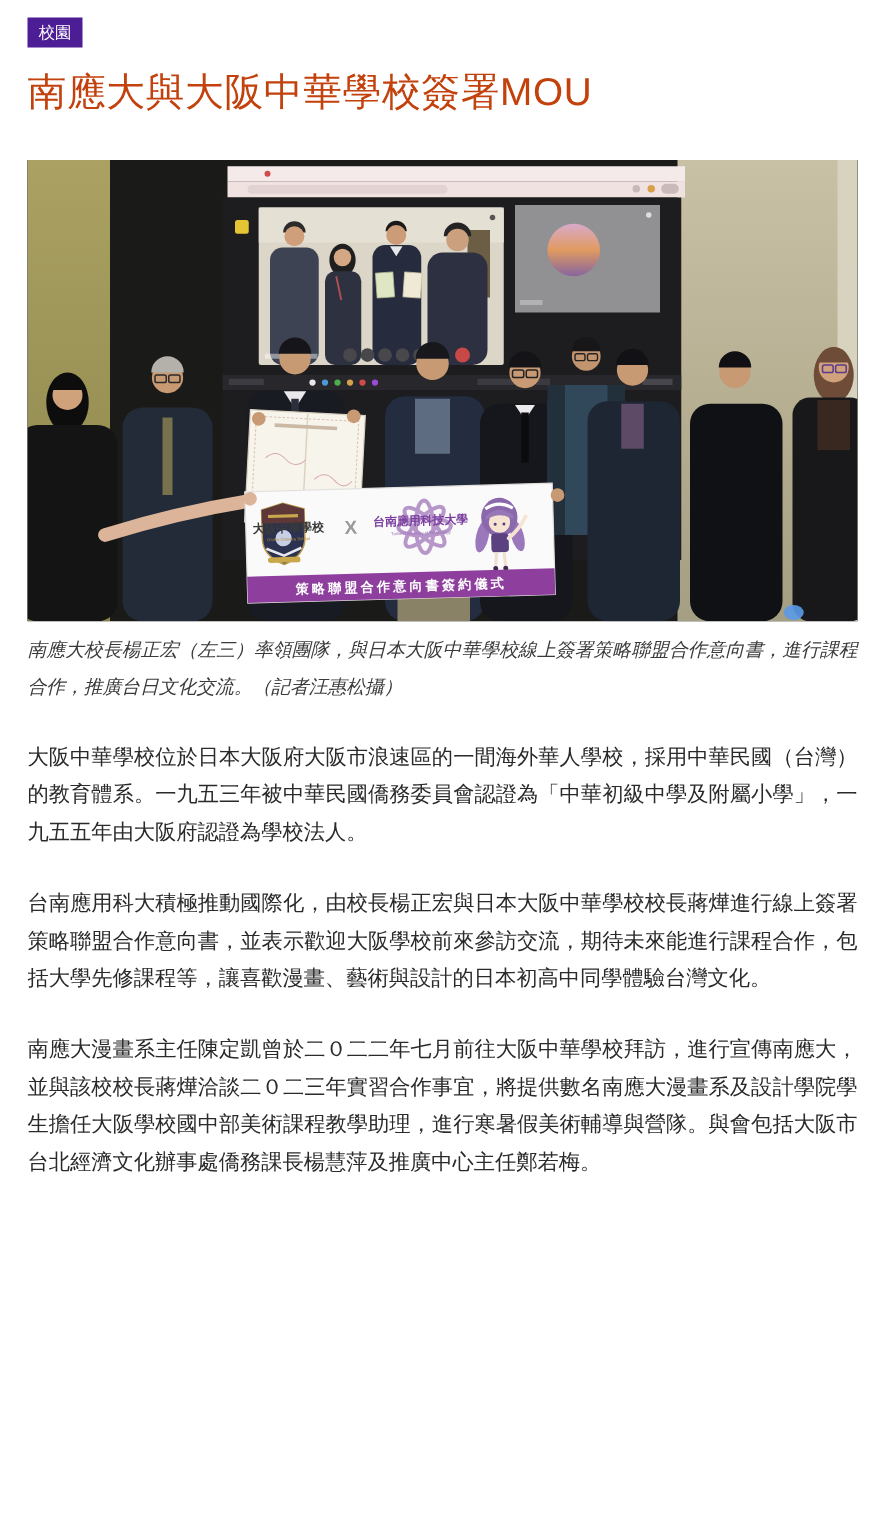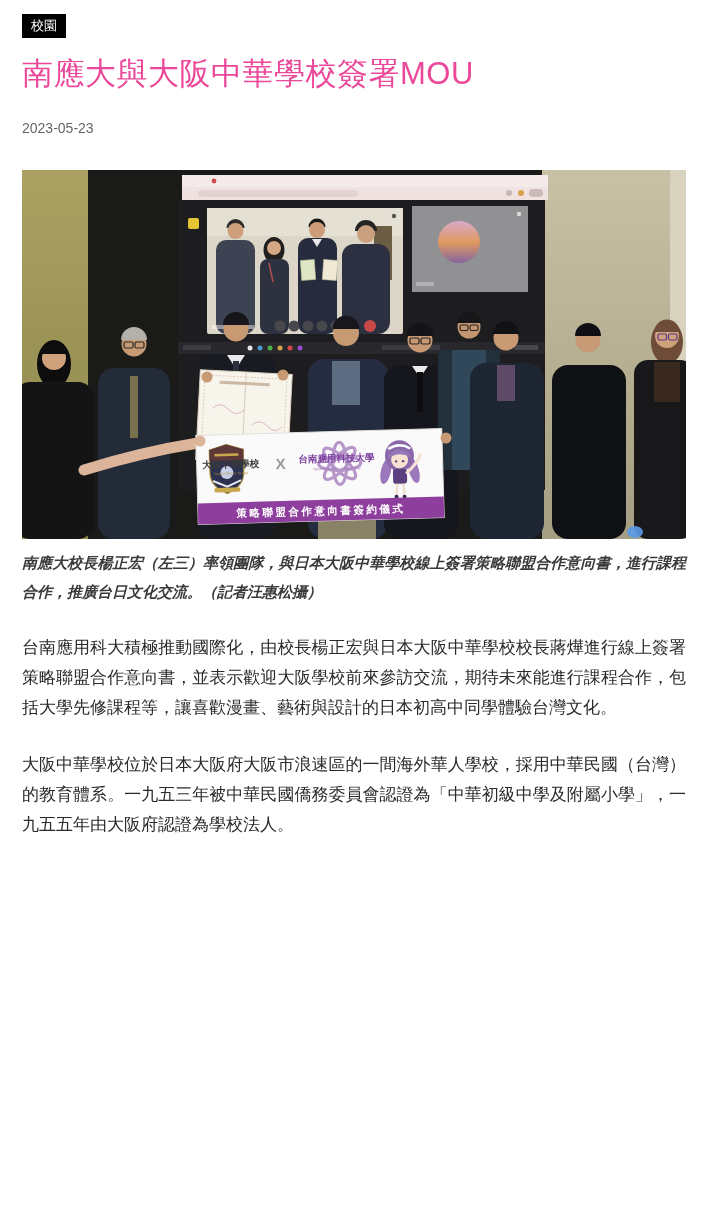--- a/index.html
+++ b/index.html
@@ -6,32 +6,32 @@
   html, body { margin: 0; padding: 0; background: #ffffff; }
   body {
     width: 708px;
     font-family: "Liberation Sans", "DejaVu Sans", sans-serif;
     color: #222;
   }
   .page { padding: 14px 22px 30px 22px; }
 
   .tag {
     display: inline-block;
-    background: #000000;
+    background: #4c1d95;
     color: #ffffff;
     font-size: 13px;
     line-height: 1;
     padding: 5px 9px 6px 9px;
   }
   h1.title {
     margin: 17px 0 0 0;
     font-size: 31px;
     font-weight: 400;
     line-height: 1.25;
-    color: #ec4899;
+    color: #c2410c;
     letter-spacing: 0.5px;
   }
   .date {
     margin-top: 26px;
     font-size: 14px;
     color: #666666;
   }
   figure { margin: 34px 0 0 0; padding: 0; }
   .photo {
     width: 664px;
@@ -40,21 +40,20 @@
     background: #1a1a18;
   }
   .photo svg { display: block; }
   figcaption {
     margin-top: 9px;
     font-size: 15px;
     font-style: italic;
     color: #3a3a3a;
     line-height: 1.95;
     text-align: justify;
-    font-weight: bold;
   }
   .byline {
     margin: 30px 0 0 0;
     font-size: 17px;
     color: #222;
   }
   .body-para {
     margin: 27px 0 0 0;
     font-size: 17px;
     line-height: 30px;
@@ -64,21 +63,20 @@
 </style>
 </head>
 <body>
 
 <div class="page">
 
   <span class="tag">校園</span>
 
   <h1 class="title">南應大與大阪中華學校簽署MOU</h1>
 
-  <div class="date">2023-05-23</div>
 
   <figure>
     <div class="photo">
 
       <svg viewBox="0 0 664 369" width="664" height="369">
         <defs>
           <linearGradient id="wallL" x1="0" y1="0" x2="0" y2="1">
             <stop offset="0" stop-color="#aaa162"></stop>
               <stop offset="1" stop-color="#8c854b"></stop>
           </linearGradient>
@@ -312,16 +310,17 @@
         <circle cx="178" cy="271" r="5.5" fill="#dcb49a"></circle>
         <circle cx="424" cy="268" r="5.5" fill="#c89a74"></circle>
 
         <ellipse cx="613" cy="362" rx="8" ry="6" fill="#5a9ae8" opacity="0.9"></ellipse>
       </svg>
     </div>
     <figcaption>南應大校長楊正宏（左三）率領團隊，與日本大阪中華學校線上簽署策略聯盟合作意向書，進行課程合作，推廣台日文化交流。（記者汪惠松攝）</figcaption>
   </figure>
 
 
+  <p class="body-para">大阪中華學校位於日本大阪府大阪市浪速區的一間海外華人學校，採用中華民國（台灣）的教育體系。一九五三年被中華民國僑務委員會認證為「中華初級中學及附屬小學」，一九五五年由大阪府認證為學校法人。</p>
   <p class="body-para">台南應用科大積極推動國際化，由校長楊正宏與日本大阪中華學校校長蔣燁進行線上簽署策略聯盟合作意向書，並表示歡迎大阪學校前來參訪交流，期待未來能進行課程合作，包括大學先修課程等，讓喜歡漫畫、藝術與設計的日本初高中同學體驗台灣文化。</p>
-  <p class="body-para">大阪中華學校位於日本大阪府大阪市浪速區的一間海外華人學校，採用中華民國（台灣）的教育體系。一九五三年被中華民國僑務委員會認證為「中華初級中學及附屬小學」，一九五五年由大阪府認證為學校法人。</p>
+  <p class="body-para">南應大漫畫系主任陳定凱曾於二０二二年七月前往大阪中華學校拜訪，進行宣傳南應大，並與該校校長蔣燁洽談二０二三年實習合作事宜，將提供數名南應大漫畫系及設計學院學生擔任大阪學校國中部美術課程教學助理，進行寒暑假美術輔導與營隊。與會包括大阪市台北經濟文化辦事處僑務課長楊慧萍及推廣中心主任鄭若梅。</p>
 
 </div>
 
 </body></html>

